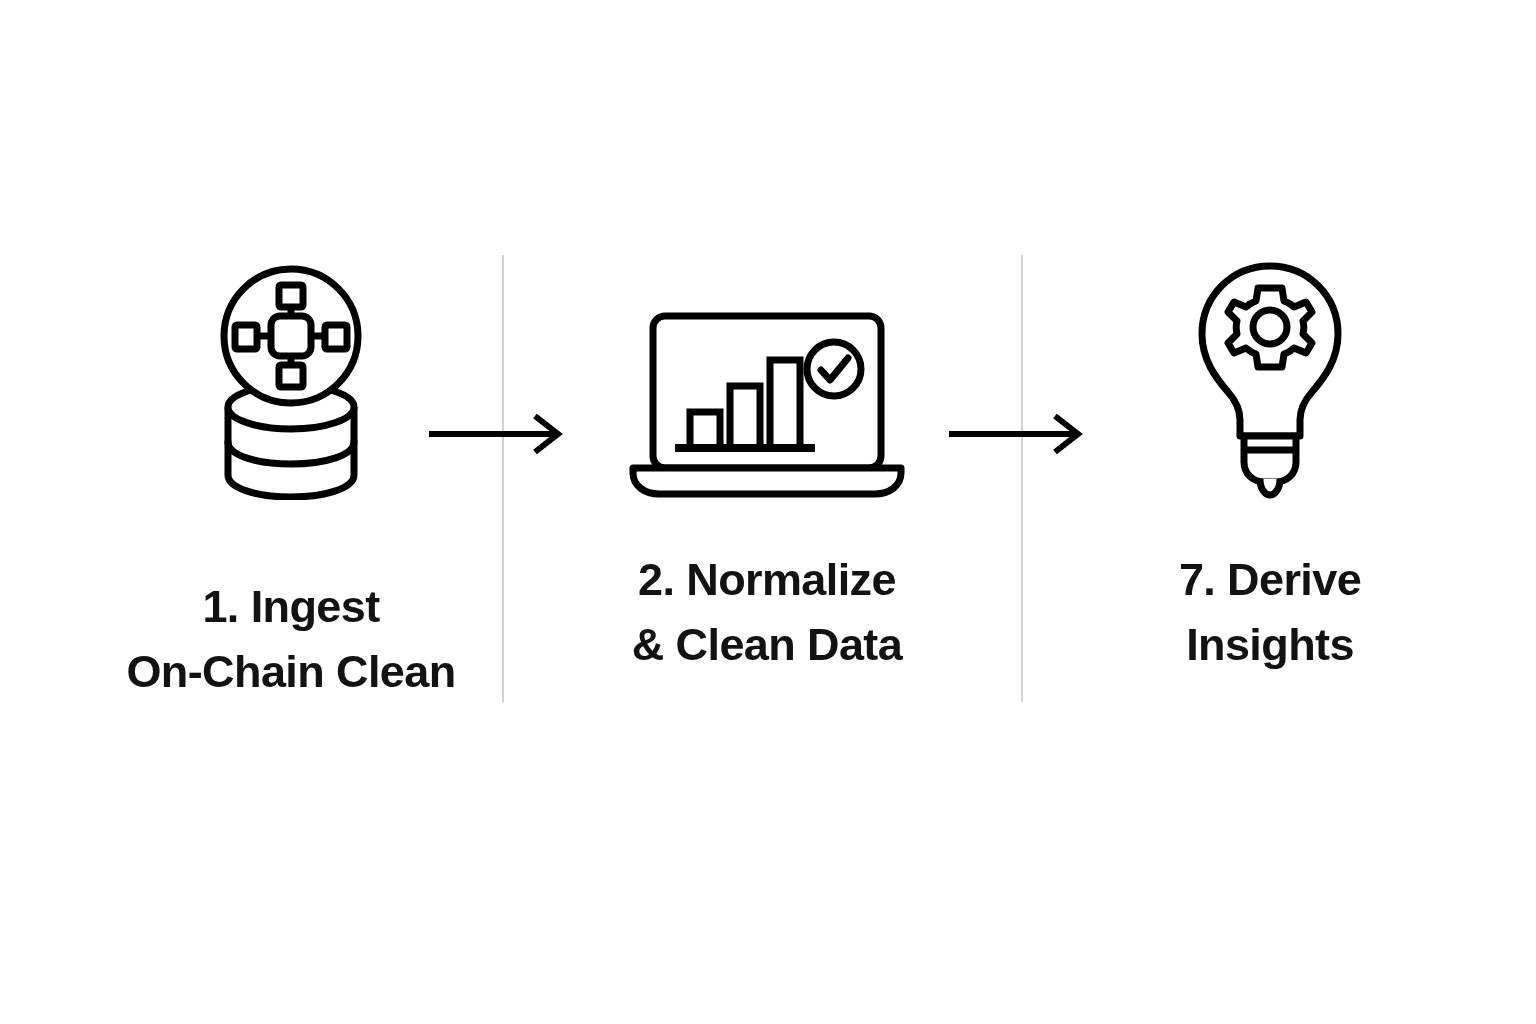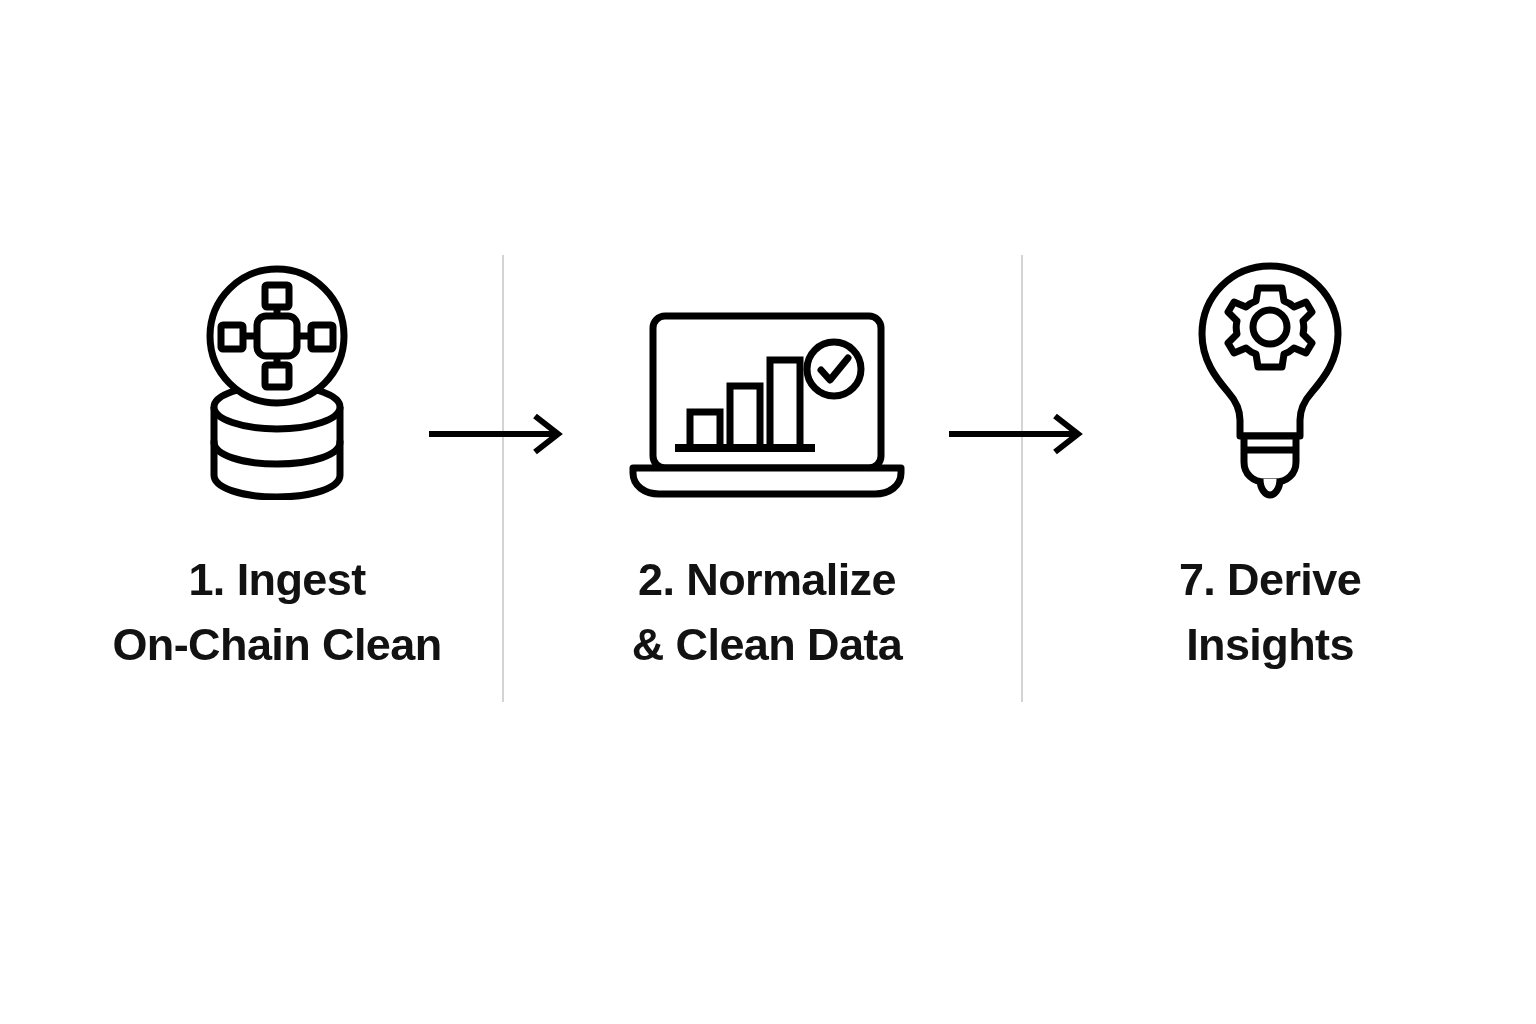--- a/index.html
+++ b/index.html
@@ -45,21 +45,21 @@
 
   
   .step {
     position: absolute;
     top: 250px;
     width: 440px;
     display: flex;
     flex-direction: column;
     align-items: center;
   }
-  #step-1 { left: 57px; }
+  #step-1 { left: 71px; gap: 27px; }
   #step-2 { left: 547px; }
   #step-3 { left: 1050px; }
 
   .icon-wrap {
     height: 250px;
     display: flex;
     align-items: flex-end;
     justify-content: center;
   }
 

